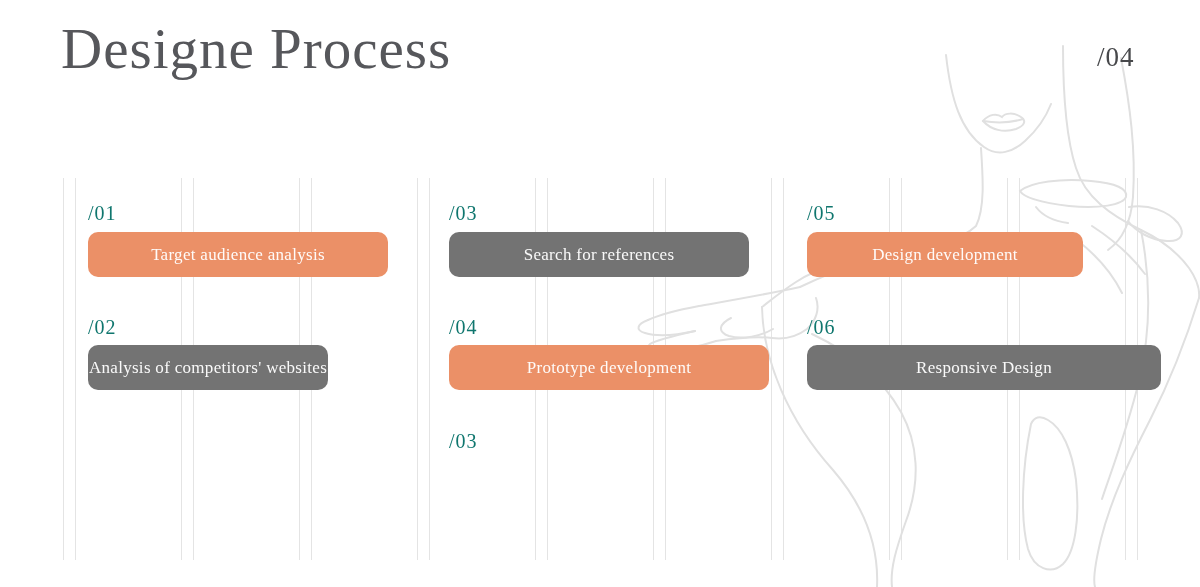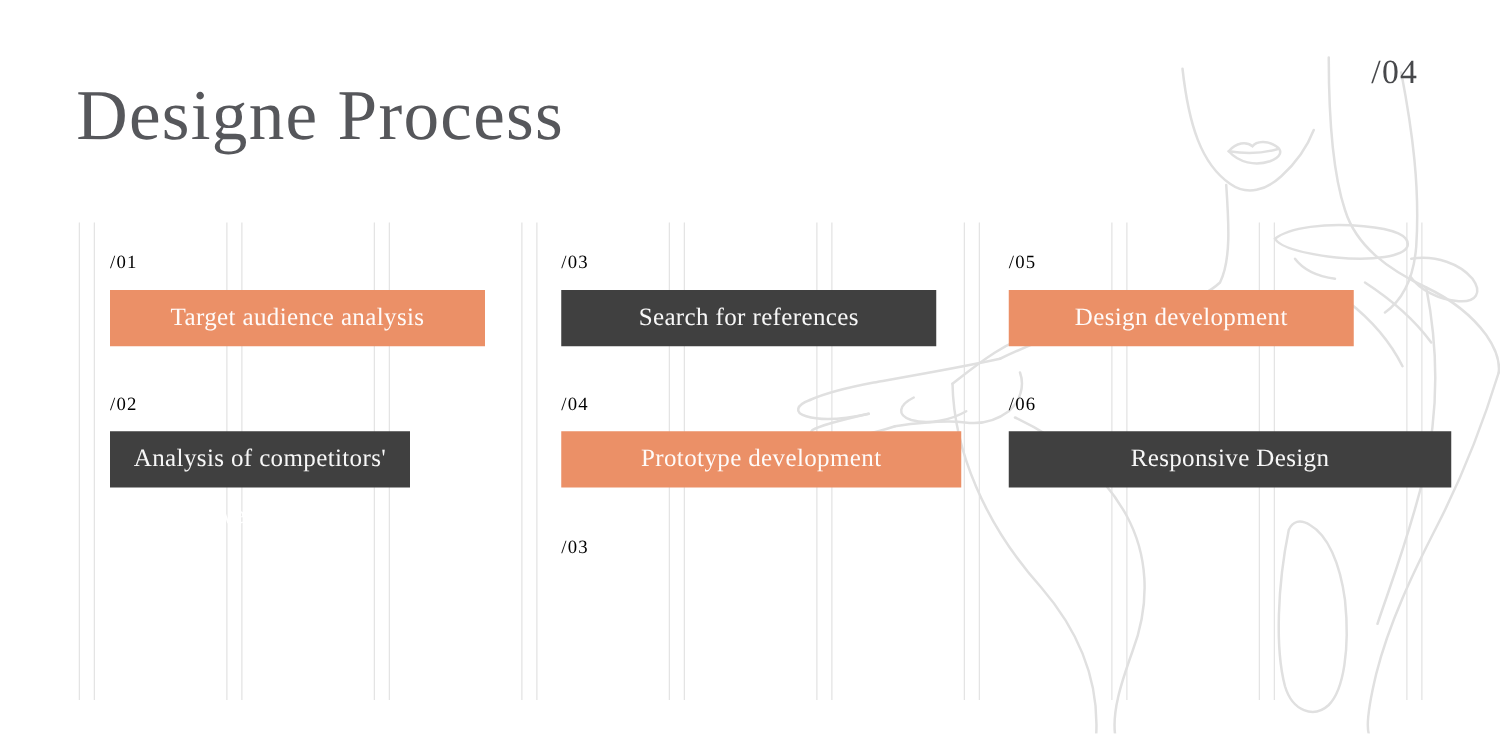--- a/index.html
+++ b/index.html
@@ -4,35 +4,35 @@
 <style>
   html,body{margin:0;padding:0;background:#ffffff;}
   .canvas{
     position:relative;width:1200px;height:587px;background:#ffffff;
     overflow:hidden;font-family:"Liberation Serif", serif;
   }
   .gridline{position:absolute;top:178px;height:382px;width:1px;background:#e4e4e4;}
   .lineart{position:absolute;left:0;top:0;z-index:2;pointer-events:none;}
   .title{
     position:absolute;left:61px;top:16px;z-index:3;
-    font-size:57px;color:#56575b;letter-spacing:1px;white-space:nowrap;margin-top:44px;
+    font-size:57px;color:#56575b;letter-spacing:1px;white-space:nowrap;
   }
   .pageno{
     position:absolute;left:1097px;top:42px;z-index:3;
     font-size:27px;color:#47484b;letter-spacing:1px;
   }
   .num{
-    position:absolute;z-index:3;font-size:15px;color:#000000;letter-spacing:1px;
+    position:absolute;z-index:3;font-size:20px;color:#0f766e;letter-spacing:1px;
   }
   .bar{
     position:absolute;z-index:3;height:45px;line-height:45px;text-align:center;
-    font-size:20px;color:rgba(255,255,255,0.96);letter-spacing:0.3px;cursor:default;
+    font-size:17px;color:rgba(255,255,255,0.96);letter-spacing:0.3px;cursor:default;border-radius:10px;
   }
   .bar[data-color="orange"]{background:#eb9067;}
-  .bar[data-color="blue"]{background:#404040;}
+  .bar[data-color="blue"]{background:#737373;}
 </style>
 </head>
 <body>
 
 <div class="canvas">
 
   <div>
       <div class="gridline" style="left: 63px;"></div>
       <div class="gridline" style="left: 75px;"></div>
       <div class="gridline" style="left: 181px;"></div>

